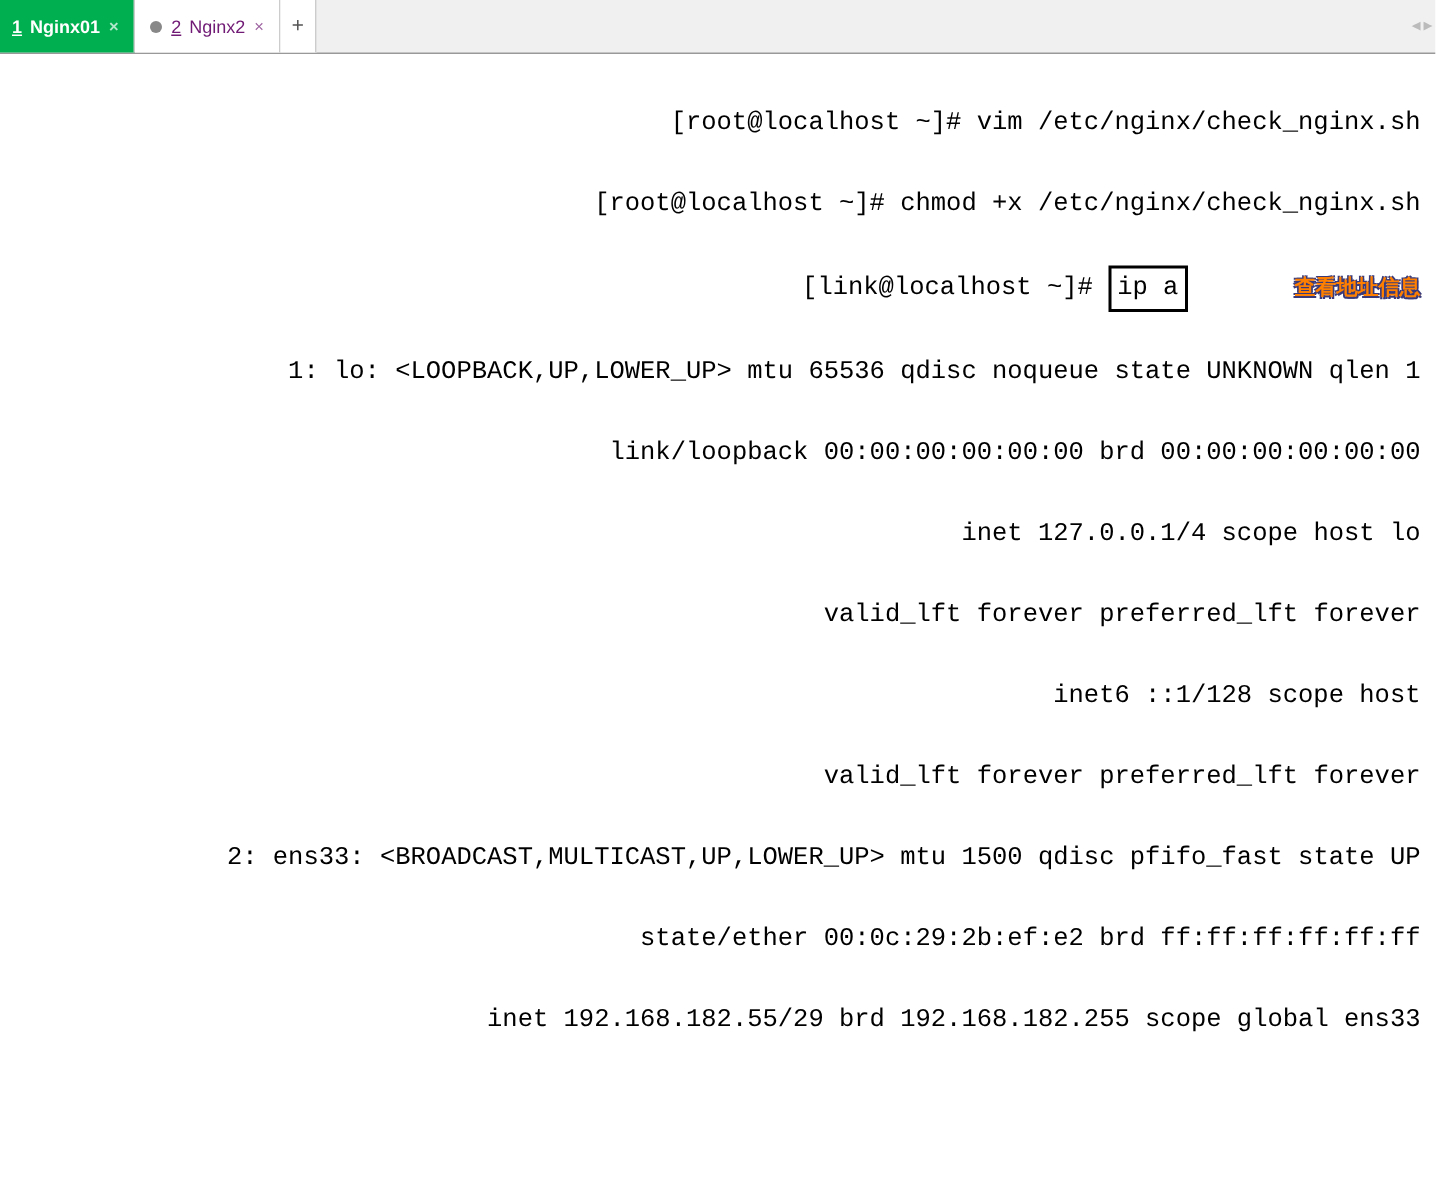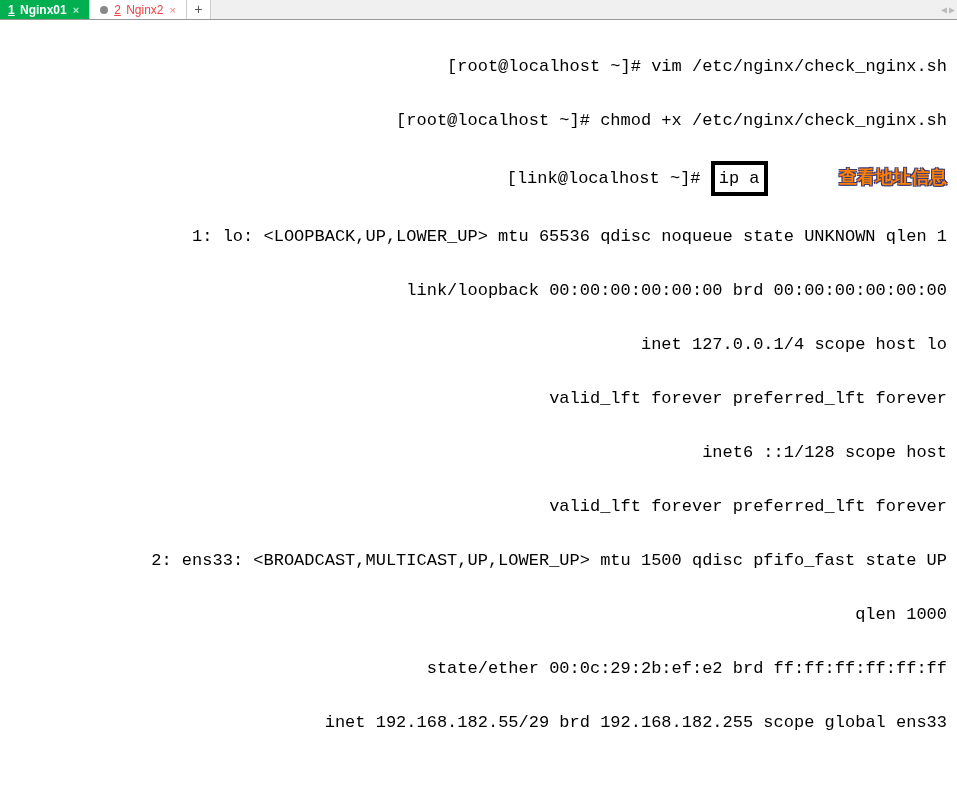--- a/index.html
+++ b/index.html
@@ -6,42 +6,42 @@
   body {
     margin: 0;
     padding: 0;
     font-family: "Courier New", Consolas, monospace;
     background: #fff;
     width: 957px;
   }
   .tabbar {
     display: flex;
     align-items: stretch;
-    height: 20px;
+    height: 36px;
     background: #f0f0f0;
     border-bottom: 1px solid #999;
     position: relative;
   }
   .tab {
     display: flex;
     align-items: center;
     padding: 0 10px 0 8px;
     font-size: 12px;
     font-family: "Segoe UI", Arial, sans-serif;
     border-right: 1px solid #ccc;
     gap: 6px;
     cursor: pointer;
   }
   .tab .num { text-decoration: underline; margin-right: 2px; }
   .tab.active {
     background: #00b050;
     color: #fff;
     font-weight: 600;
   }
-  .tab.inactive { background: #fff; color: #ef4444; padding-left: 10px; }
+  .tab.inactive { background: #fff; color: #701a75; padding-left: 10px; }
   .dot {
     width: 8px; height: 8px; border-radius: 50%;
     background: #888; display: inline-block;
   }
   .tab .close { font-size: 11px; opacity: .7; }
   .addtab {
     width: 24px;
     display: flex; align-items: center; justify-content: center;
     background: #fff; border-right: 1px solid #ccc;
     font-size: 14px; color: #555; cursor: pointer;
@@ -60,24 +60,24 @@
   }
   .line { position: relative; text-align: right; }
   .annot {
     display: inline-block;
     color: #ff8000;
     font-weight: 700;
     font-family: "Microsoft YaHei", sans-serif;
     text-shadow:
       -1px -1px 0 #3a3a7a, 1px -1px 0 #3a3a7a,
       -1px 1px 0 #3a3a7a, 1px 1px 0 #3a3a7a;
-    font-size: 18px;
+    font-size: 14px;
   }
   .redbox {
-    border: 4px solid #000000;
+    border: 2px solid #000000;
     padding: 0 4px;
     display: inline-block;
   }
 </style>
 </head>
 <body>
 
 <div class="tabbar">
   <div class="tab active">
     <span><span class="num">1</span> <span>Nginx01</span></span>
@@ -99,21 +99,20 @@
 <div class="line">[root@localhost ~]# vim /etc/nginx/check_nginx.sh</div>
 <div class="line">[root@localhost ~]# chmod +x /etc/nginx/check_nginx.sh</div>
 <div class="line"><span>[link@localhost ~]# </span><span class="redbox">ip a</span><span>       </span><span class="annot">查看地址信息</span></div>
 <div class="line">1: lo: &lt;LOOPBACK,UP,LOWER_UP&gt; mtu 65536 qdisc noqueue state UNKNOWN qlen 1</div>
 <div class="line">    link/loopback 00:00:00:00:00:00 brd 00:00:00:00:00:00</div>
 <div class="line">    inet 127.0.0.1/4 scope host lo</div>
 <div class="line">       valid_lft forever preferred_lft forever</div>
 <div class="line">    inet6 ::1/128 scope host</div>
 <div class="line">       valid_lft forever preferred_lft forever</div>
 <div class="line">2: ens33: &lt;BROADCAST,MULTICAST,UP,LOWER_UP&gt; mtu 1500 qdisc pfifo_fast state UP</div>
-<div class="line"> qlen 1000</div>
 <div class="line">    state/ether 00:0c:29:2b:ef:e2 brd ff:ff:ff:ff:ff:ff</div>
 <div class="line">    inet 192.168.182.55/29 brd 192.168.182.255 scope global ens33</div>
 
 
 
 
 
 
 
 

